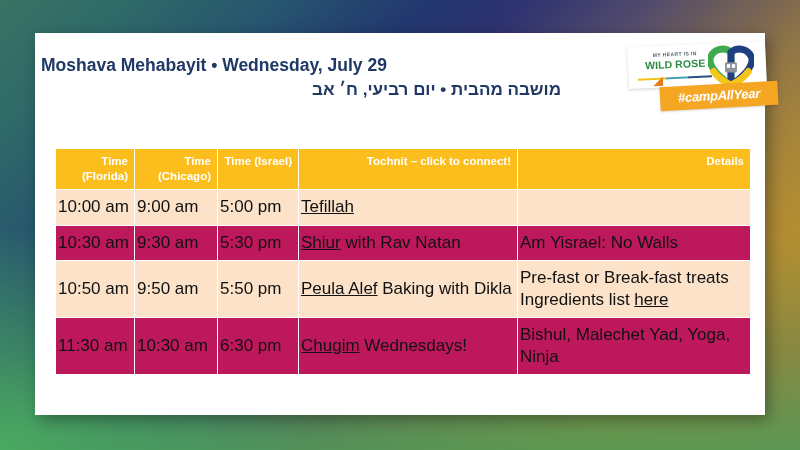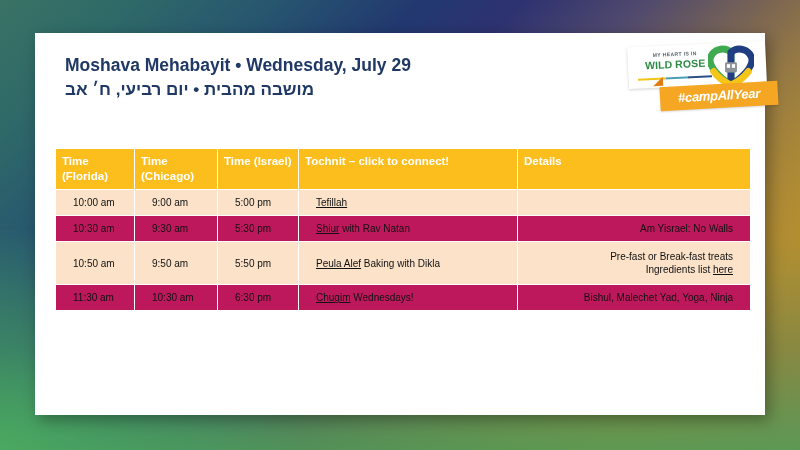--- a/index.html
+++ b/index.html
@@ -65,34 +65,34 @@
     width: 730px;
     height: 382px;
     background: #ffffff;
     box-shadow: 4px 5px 14px rgba(0,0,0,0.33);
     z-index: 3;
   }
 
   
   .title-block {
     position: absolute;
-    left: 30px;
+    left: 6px;
     top: 20px;
     width: 520px;
   }
   .title-line {
     color: #1f3864;
     font-weight: bold;
     font-size: 17.5px;
     line-height: 1.42;
     white-space: nowrap;
   }
   .title-line.hebrew {
     direction: rtl;
-    text-align: left;
+    text-align: right;
     font-size: 17px;
   }
 
   
   .logo-wrap {
     position: absolute;
     left: 555px;
     top: 5px;
     width: 180px;
     height: 100px;
@@ -197,36 +197,36 @@
     width: 690px;
     border-collapse: separate;
     border-spacing: 1.5px;
     table-layout: fixed;
   }
   table.sched th {
     background: #fcbe1d;
     color: #ffffff;
     font-weight: bold;
     font-size: 11.5px;
-    text-align: left;
+    text-align: right;
     vertical-align: top;
     padding: 5px 6px 6px 6px;
     line-height: 1.28;
   }
   table.sched td {
-    font-size: 10px;
+    font-size: 17px;
     color: #111111;
     vertical-align: middle;
-    padding: 6px 17px;
+    padding: 6px 2px;
     line-height: 1.3;
   }
   tr.r-odd td  { background: #fbe2c8; }
   tr.r-even td { background: #be185d; }
 
-  td.detail { font-size: 10px; text-align: right; }
+  td.detail { font-size: 10px; }
   tr.tall td { height: 30px; }
 
   .lnk {
     text-decoration: underline;
     color: #111111;
     margin-top: 22px;
   }
 
   
   col.c-fl  { width: 78px; }

